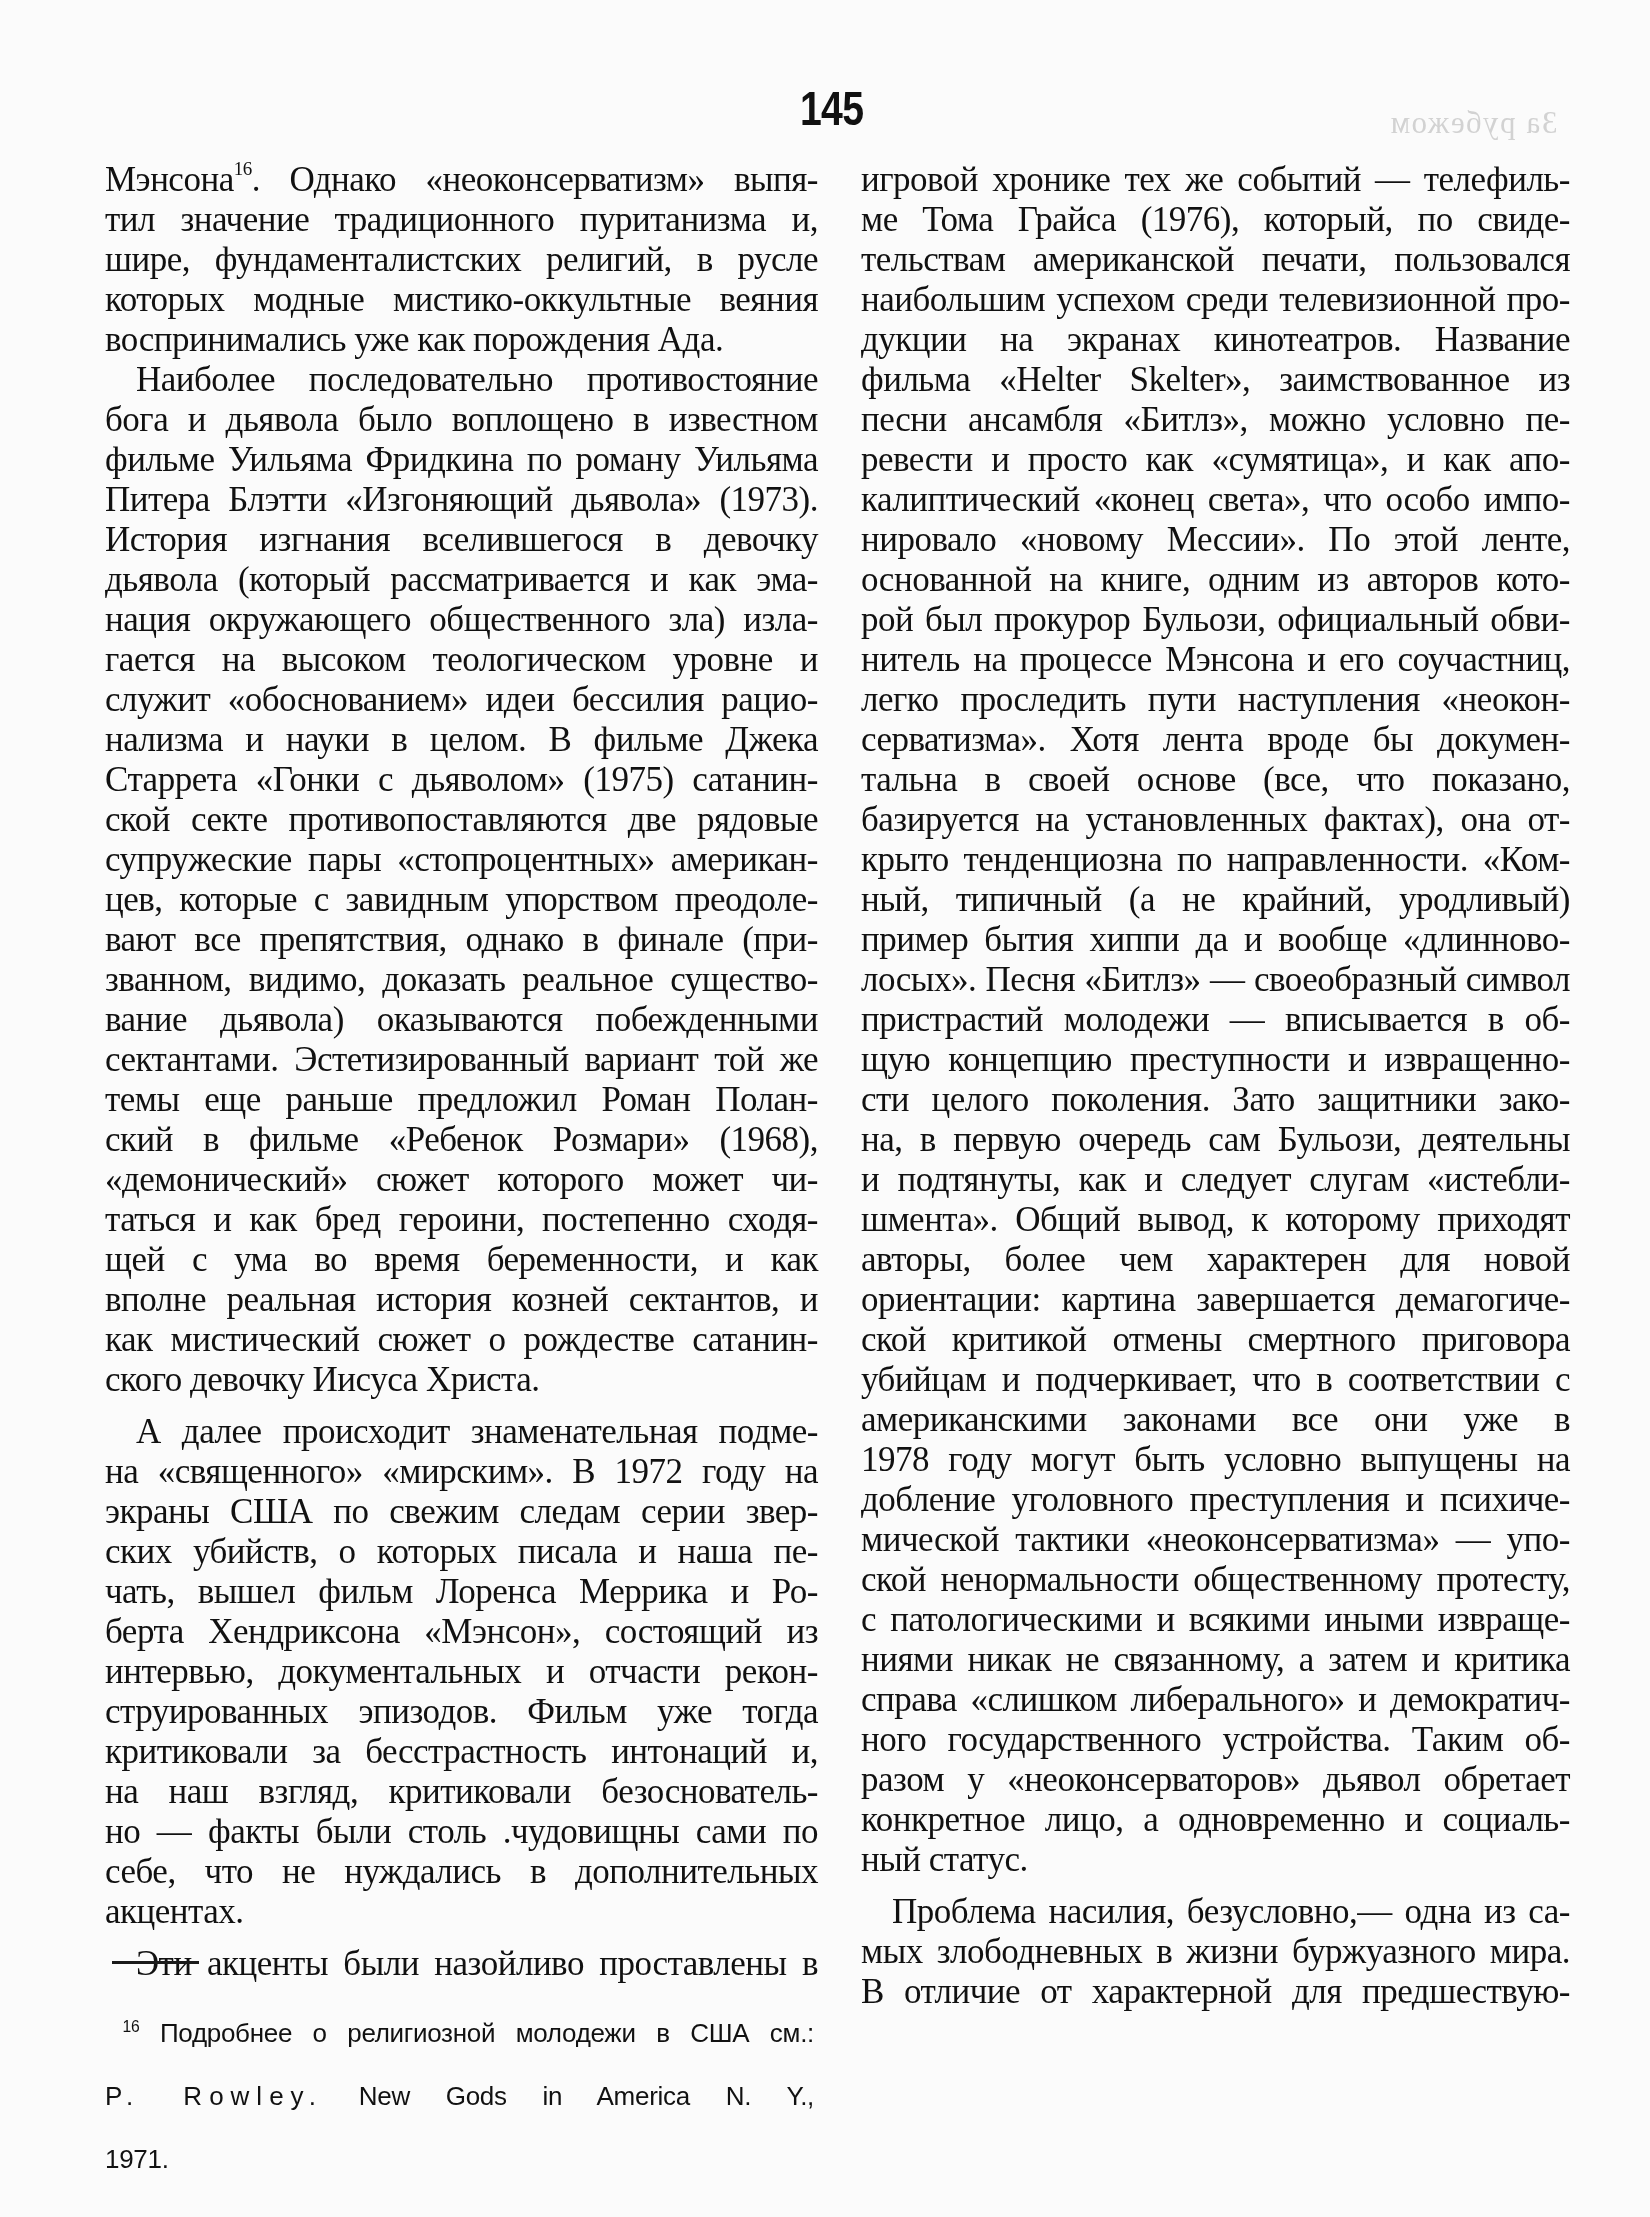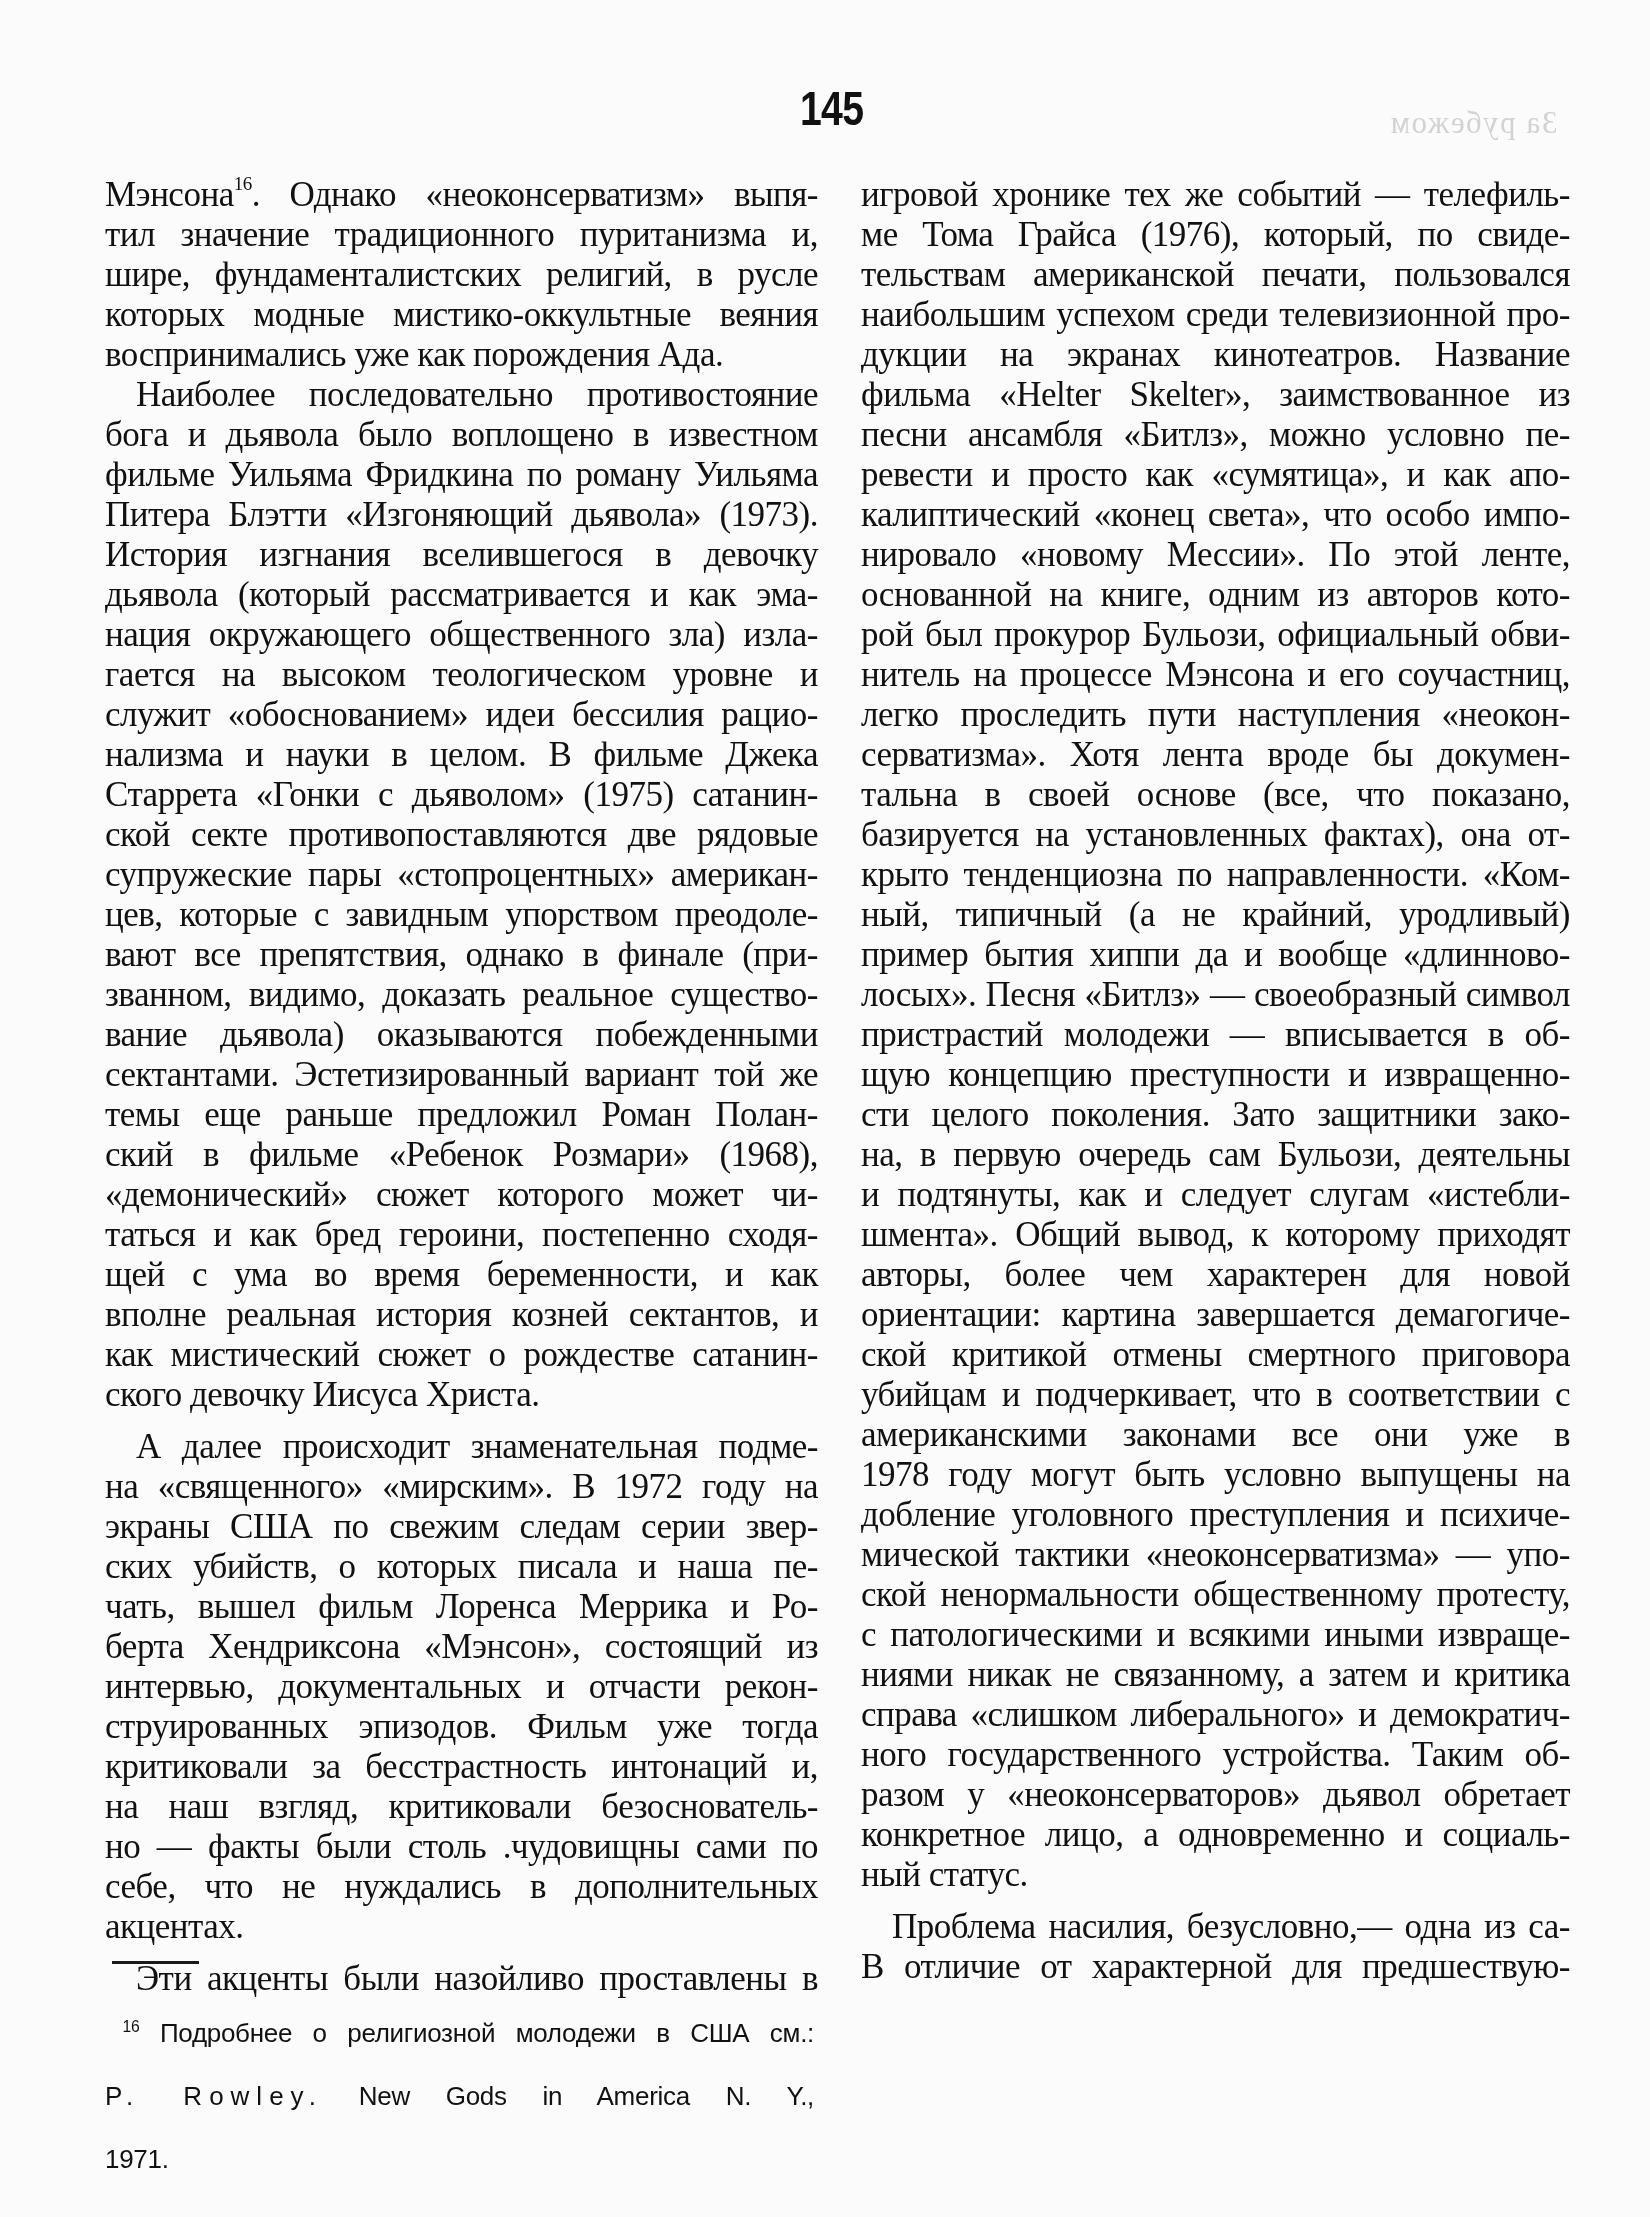--- a/index.html
+++ b/index.html
@@ -16,21 +16,21 @@
     font-weight: bold; font-size: 49px; letter-spacing: -0.9px;
     transform: scaleX(0.8); transform-origin: left top;
   }
   .bleed-header {
     position: absolute; left: 1389px; top: 105px;
     font-size: 31px; color: #d2d2d2;
     transform: scaleX(-1);
     letter-spacing: 1.7px;
   }
   .column {
-    position: absolute; top: 175px;
+    position: absolute; top: 160px;
   }
   .col-left  { left: 105px; width: 713px; }
   .col-right { left: 861px; width: 709px; }
   .line {
     font-size: 35px;
     height: 40px; line-height: 40px;
     text-align: justify; text-align-last: justify;
     white-space: nowrap;
     overflow: visible;
     letter-spacing: -0.5px;
@@ -153,20 +153,21 @@
     <div class="line"><span>ской ненормальности общественному протесту,</span></div>
     <div class="line"><span>с патологическими и всякими иными извраще-</span></div>
     <div class="line"><span>ниями никак не связанному, а затем и критика</span></div>
     <div class="line"><span>справа «слишком либерального» и демократич-</span></div>
     <div class="line"><span>ного государственного устройства. Таким об-</span></div>
     <div class="line"><span>разом у «неоконсерваторов» дьявол обретает</span></div>
     <div class="line"><span>конкретное лицо, а одновременно и социаль-</span></div>
     <div class="line last"><span>ный статус.</span></div>
     <div class="para-gap"></div>
     <div class="line indent"><span>Проблема насилия, безусловно,— одна из са-</span></div>
+    <div class="line"><span>мых злободневных в жизни буржуазного мира.</span></div>
     <div class="line"><span>В отличие от характерной для предшествую-</span></div>
   </div>
 
 <div class="footnote-rule"></div>
 <div class="footnote">
   <div class="fline indent">
     <span class="fnsup">16</span>
     <span>Подробнее о религиозной молодежи в США см.:</span>
   </div>
   <div class="fline">

